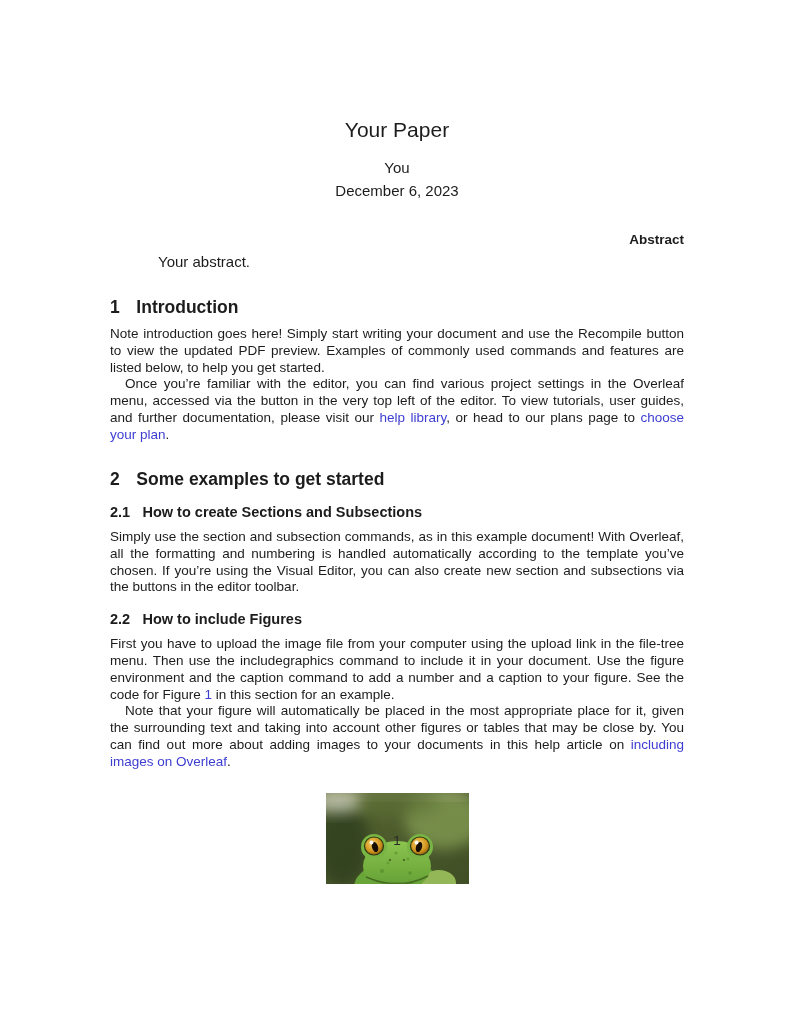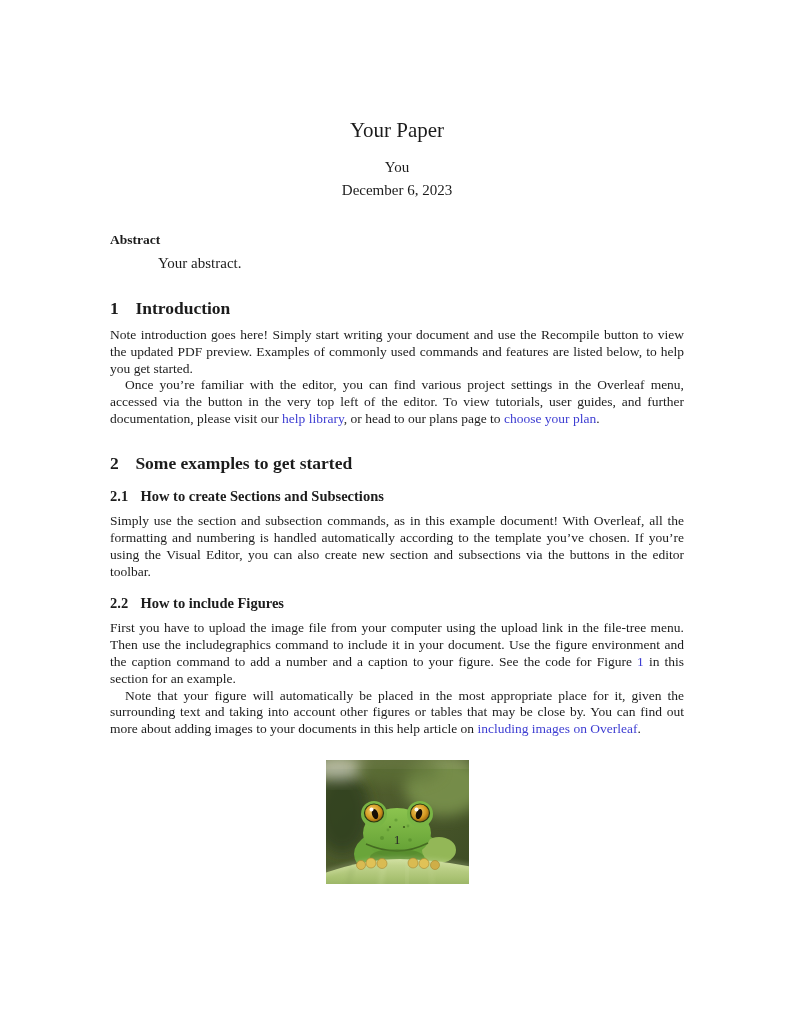--- a/index.html
+++ b/index.html
@@ -2,40 +2,40 @@
 <html><head>
 <meta charset="utf-8">
 <style>
   html, body { margin: 0; padding: 0; background: #ffffff; }
   .page {
     position: relative;
     width: 794px;
     height: 884px;
     margin: 0 auto;
     background: #ffffff;
-    font-family: Liberation Serif, serif;
+    font-family: Liberation Sans, sans-serif;
     color: #1c1c1c;
     overflow: hidden;
   }
   .content { padding: 118px 110px 0 110px; }
 
   h1.title {
     font-size: 21px;
     font-weight: 400;
     text-align: center;
     margin: 0;
     line-height: 1.15;
   }
   .author { font-size: 15px; text-align: center; margin-top: 17px; }
   .date   { font-size: 15px; text-align: center; margin-top: 6px; }
 
   .abstract-heading {
     font-size: 13.5px;
     font-weight: 700;
-    text-align: left;
+    text-align: right;
     margin-top: 33px;
   }
   .abstract-body {
     font-size: 15px;
     line-height: 1.24;
     margin: 6px 48px 0 48px;
   }
 
   h2.sec {
     font-size: 17.5px;

